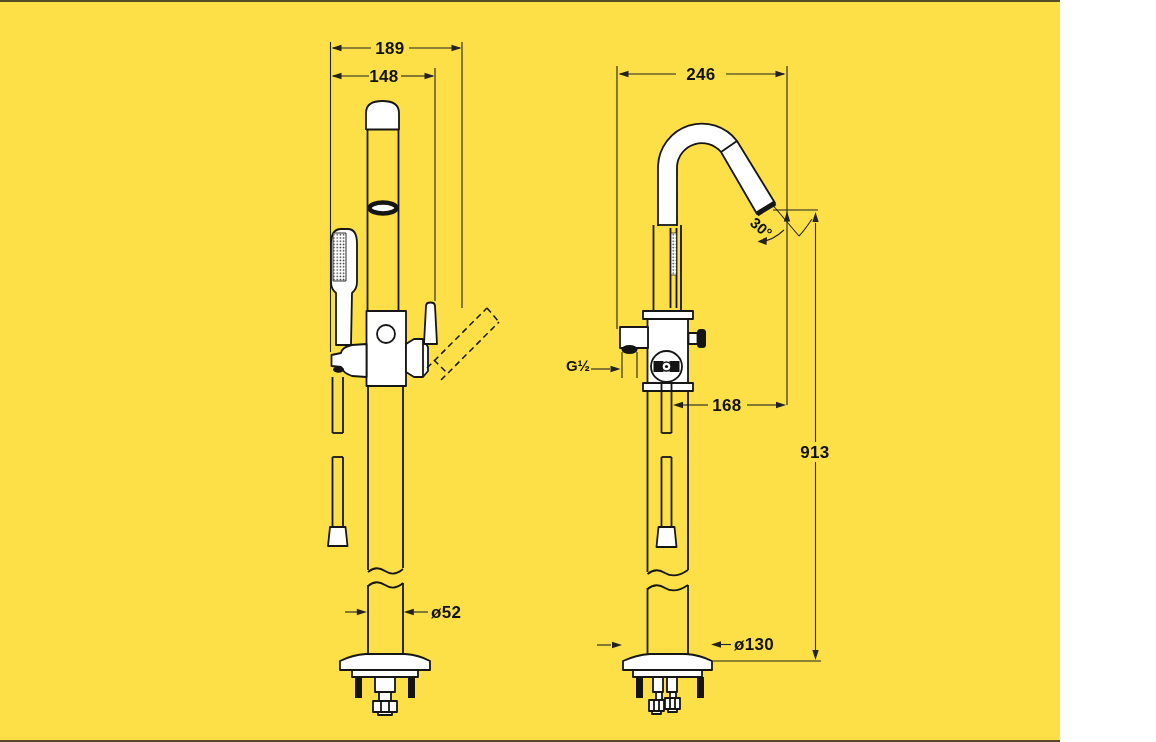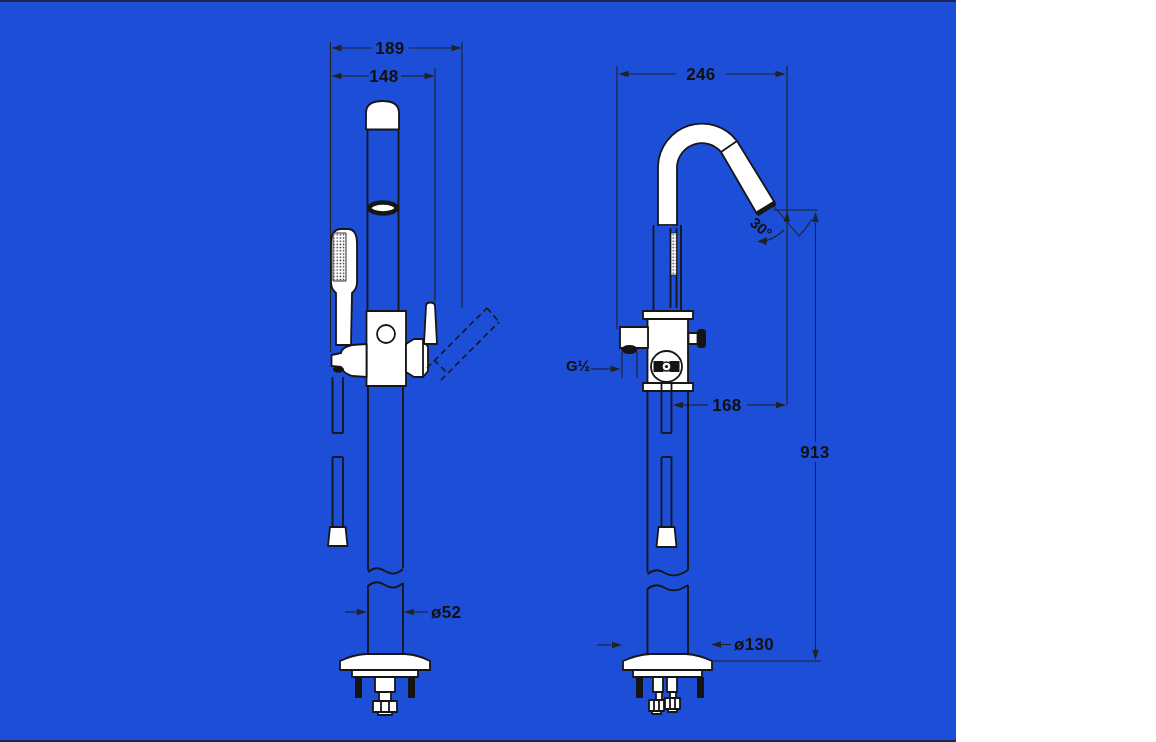--- a/index.html
+++ b/index.html
@@ -1,16 +1,16 @@
 <!DOCTYPE html>
 <html><head>
 <meta charset="utf-8">
 <style>
   html,body{margin:0;padding:0;background:#ffffff;}
-  .canvas{position:relative;width:956px;height:742px;background:#1d4ed8;overflow:hidden;}
+  .canvas{position:relative;width:1060px;height:742px;background:#fde047;overflow:hidden;}
   svg{display:block;}
   .dim-label{font:700 17px "Liberation Sans", sans-serif;fill:#101010;letter-spacing:.3px;}
   .dim-label-sm{font:700 15px "Liberation Sans", sans-serif;fill:#101010;}
 </style>
 </head>
 <body>
 
 <div class="canvas">
 <svg width="1156" height="742" viewBox="0 0 1156 742">
 

